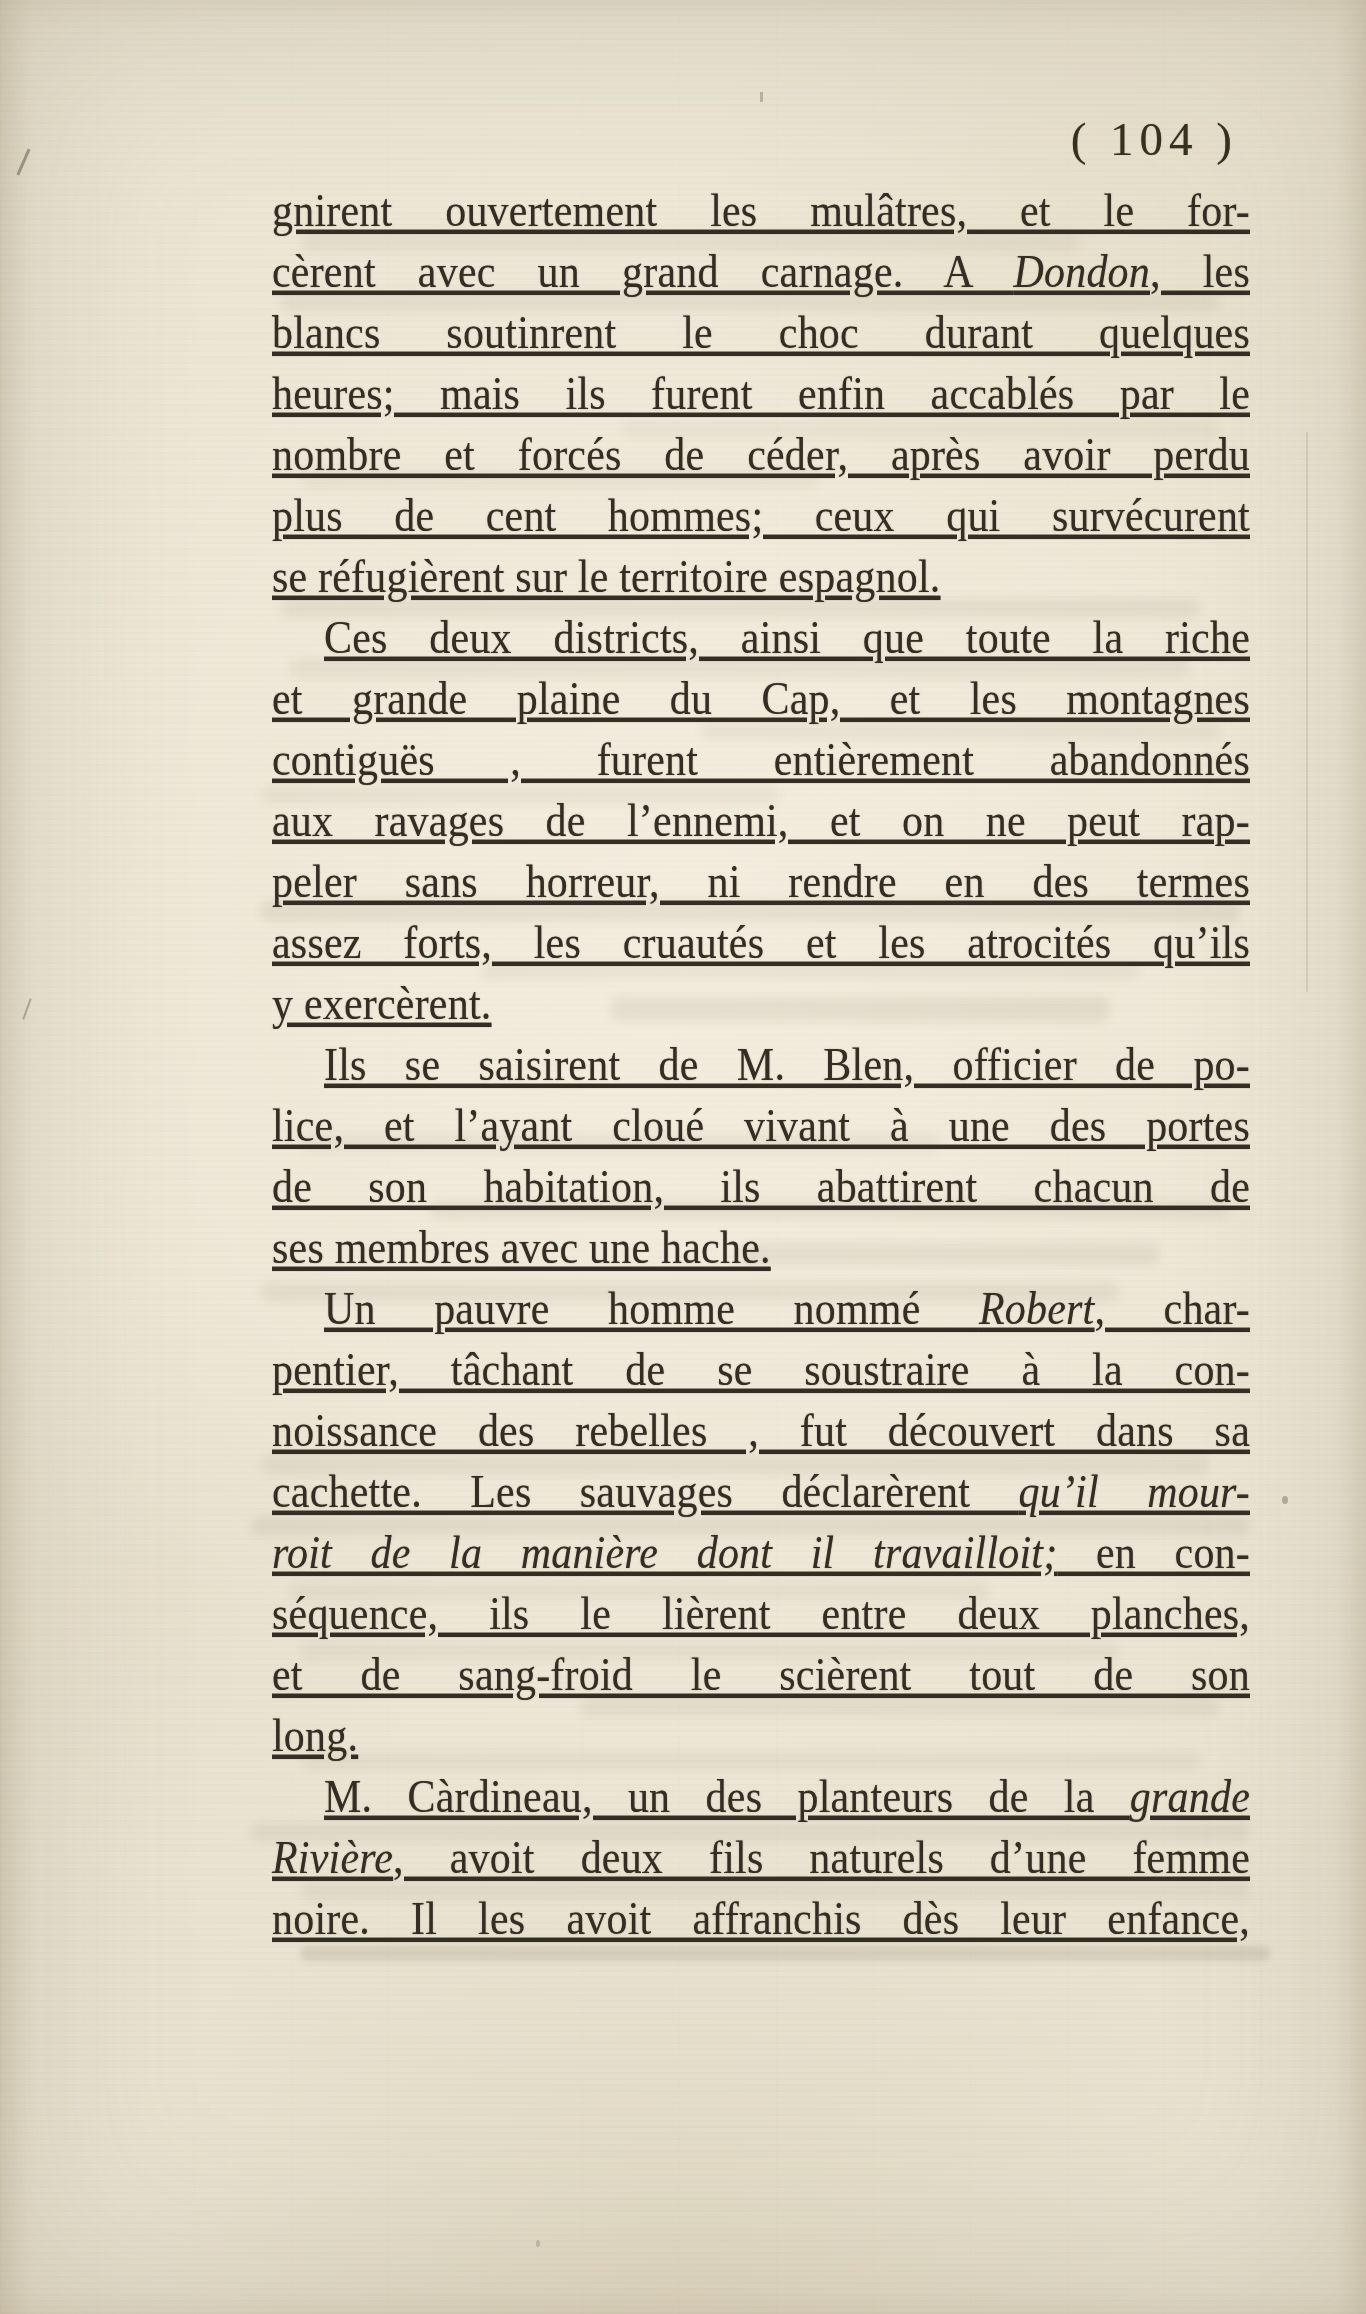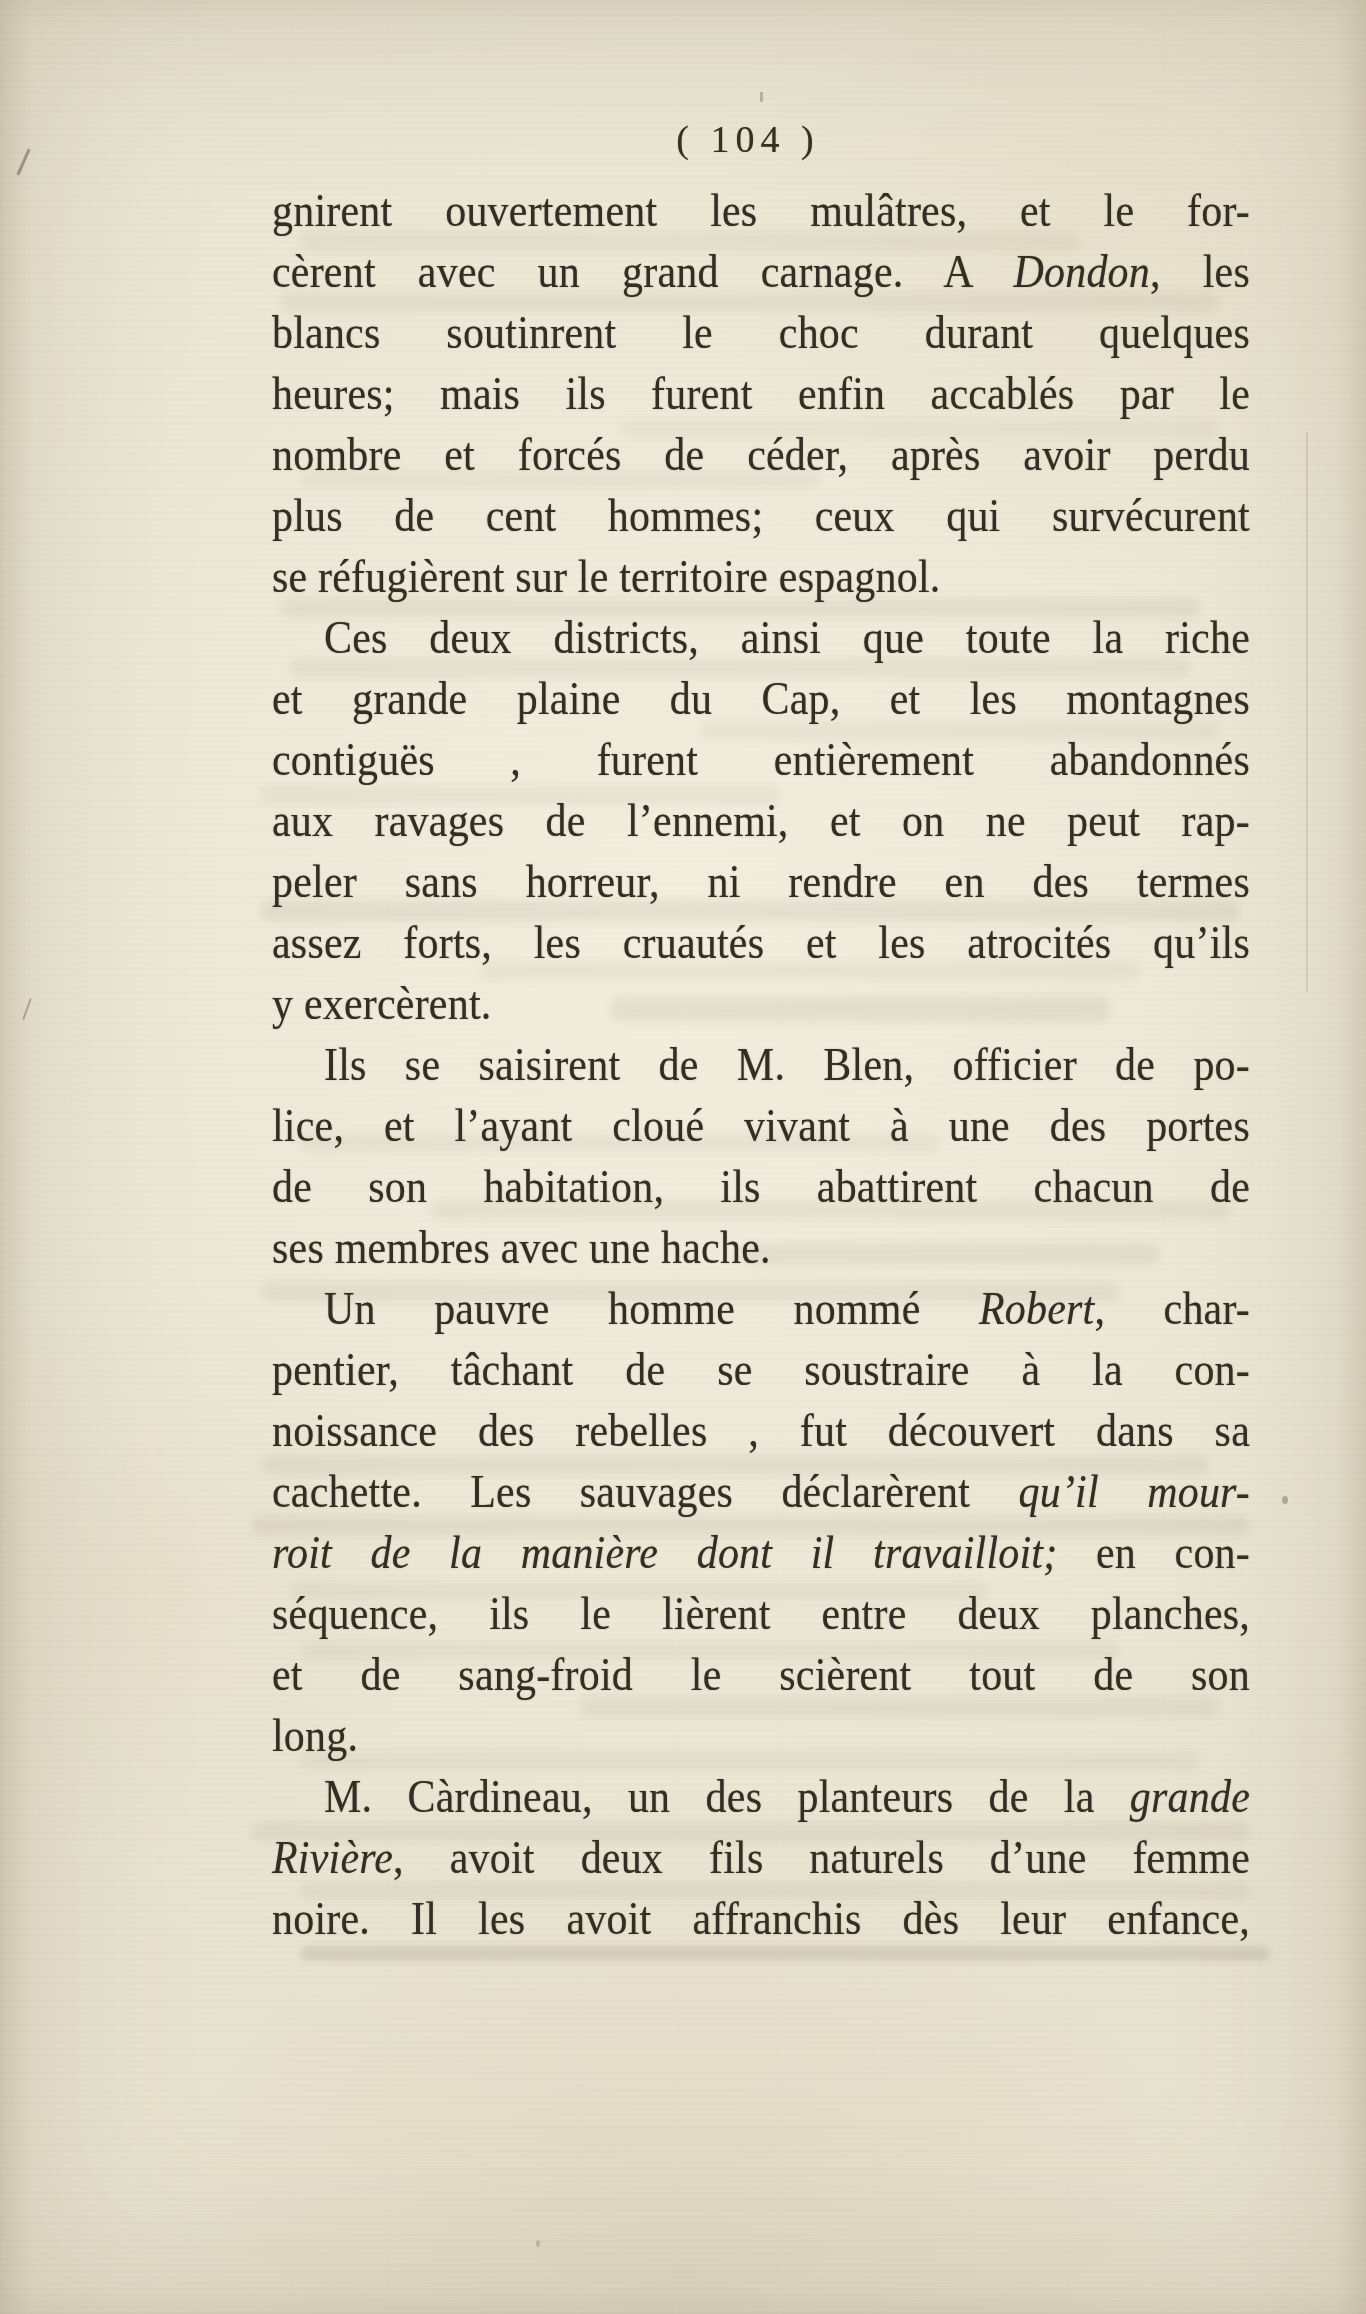--- a/index.html
+++ b/index.html
@@ -18,25 +18,25 @@
       linear-gradient(270deg, rgba(140,120,88,0.09), transparent 30px),
       repeating-linear-gradient(0deg, rgba(146,128,96,0.035) 0 2px, transparent 2px 6px),
       repeating-linear-gradient(90deg, rgba(146,128,96,0.02) 0 1px, transparent 1px 97px);
     color:#332d24;
   }
   .vignette { position:absolute; inset:0; pointer-events:none;
     box-shadow: inset 0 0 190px rgba(118,100,70,0.22), inset 0 0 30px rgba(118,100,70,0.10); }
 
   .page-header {
     position:absolute; top:110px; left:258px; width:980px; height:58px;
-    line-height:58px; text-align:center; font-size:38px; letter-spacing:6px;
+    line-height:58px; text-align:right; font-size:47px; letter-spacing:6px;
     color:#36301f; text-shadow:0 0 1px rgba(54,48,31,0.45);
   }
 
-  .text-block { position:absolute; top:181px; left:272px; width:978px; }
+  .text-block { position:absolute; top:181px; left:272px; width:978px;text-decoration:underline; }
   .line {
     height:61px; line-height:61px; font-size:42px; letter-spacing:0.2px;
     text-shadow:0 0 1.1px rgba(48,42,32,0.5);
     transform:scaleY(1.1); transform-origin:50% 50%;
   }
   .line.j { text-align:justify; text-align-last:justify; }
   .line.l { text-align:left; }
   .line.ind { padding-left:52px; }
   .it { font-style:italic; }
 

